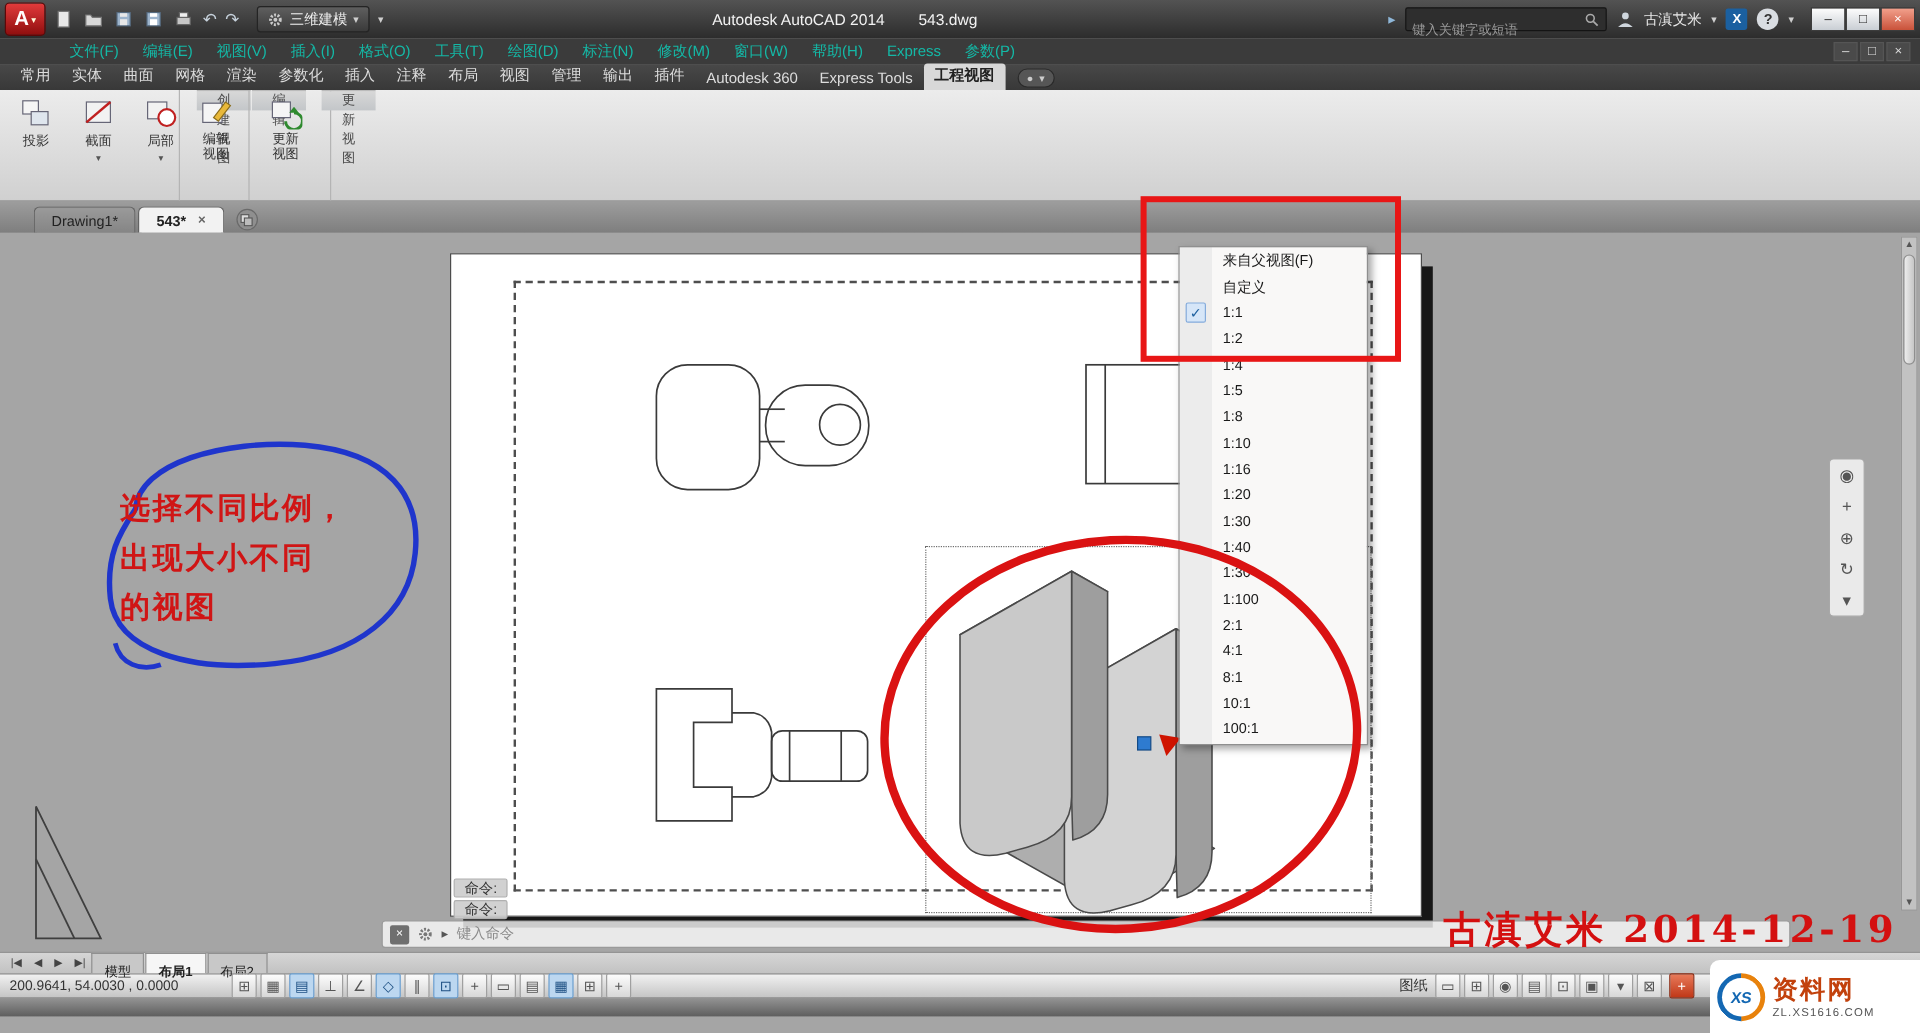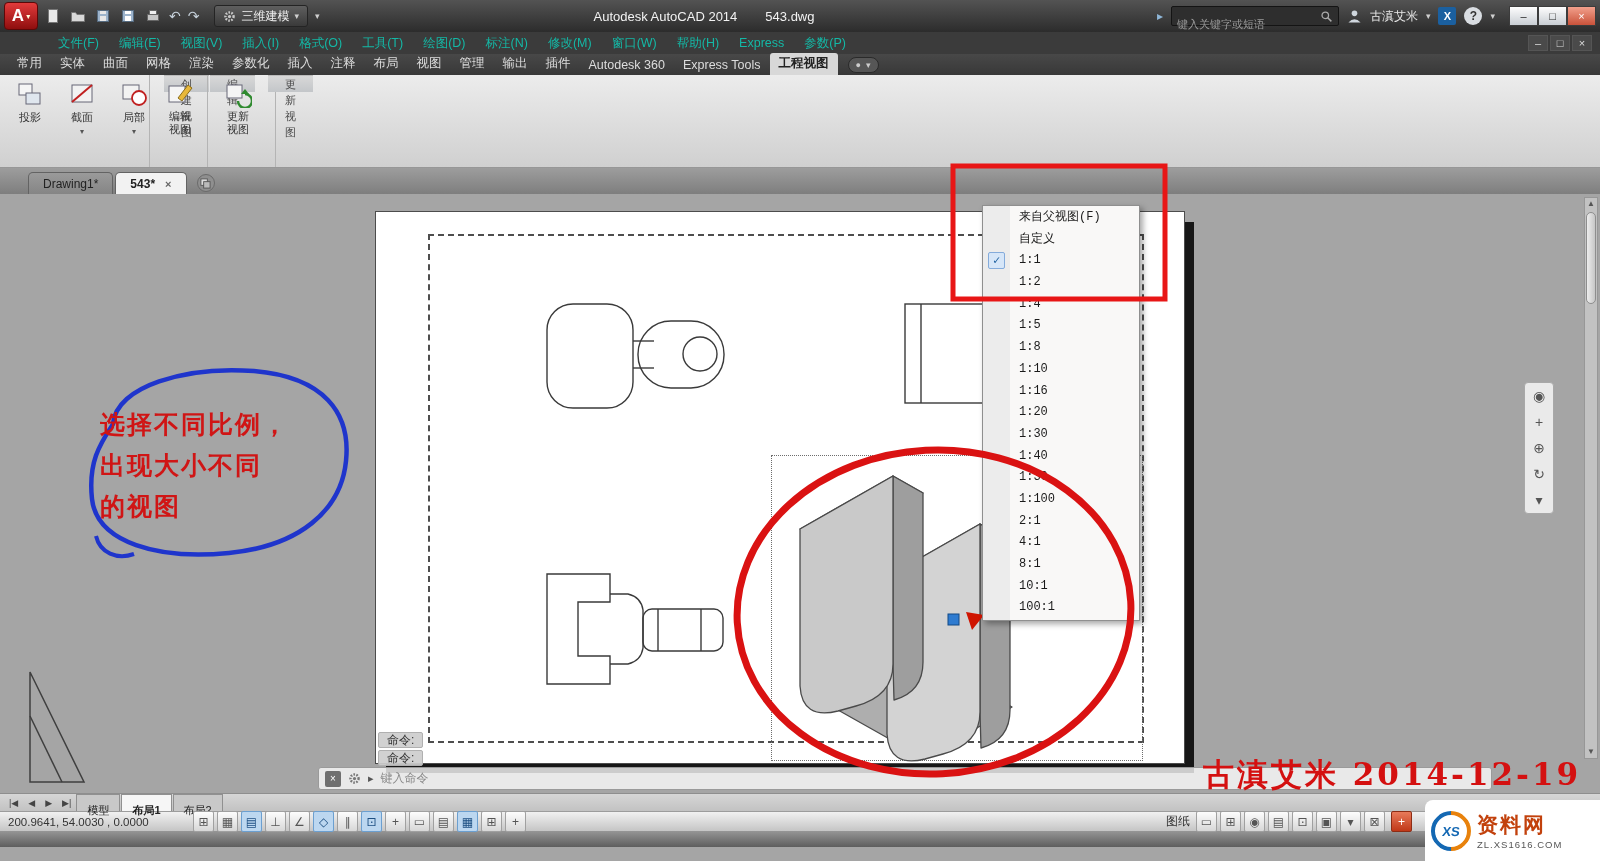--- a/index.html
+++ b/index.html
@@ -75,21 +75,21 @@
   .cmd-ph { color:#8a8a8a; font-size:12px; }
 
   .vscroll { position:absolute; right:2px; top:3px; width:14px; height:562px; background:#c2c2c2; border:1px solid #979797; display:flex; flex-direction:column; align-items:center; }
   .varr { font-size:8px; color:#555; line-height:12px; }
   .vthumb { width:10px; height:92px; background:linear-gradient(90deg,#ededed,#c6c6c6); border:1px solid #8e8e8e; border-radius:5px; margin-top:2px; }
   .navfloat { position:absolute; right:46px; top:188px; width:30px; background:rgba(246,246,246,0.85); border:1px solid #a8a8a8; border-radius:4px; display:flex; flex-direction:column; align-items:center; padding:6px 0; gap:12px; }
   .navfloat span { color:#555; font-size:14px; line-height:14px; }
 
   
   .ctx-menu { position:absolute; left:982px; top:205px; width:158px; z-index:25; background:linear-gradient(90deg,#ececec 0 27px,#f9f8f7 27px); border:1px solid #8f8f8f; box-shadow:3px 3px 6px rgba(0,0,0,0.35); padding:1px 0; }
-  .ctx-item { position:relative; height:21.7px; line-height:21.7px; padding-left:36px; font-size:12px; color:#1a1a1a; white-space:nowrap;font-family:Liberation Mono, monospace; }
+  .ctx-item { position:relative; height:21.7px; line-height:21.7px; padding-left:36px; font-size:12px; color:#1a1a1a; white-space:nowrap; }
   .ctx-item .chk { position:absolute; left:5px; top:2px; width:17px; height:17px; border:1px solid transparent; text-align:center; line-height:16px; font-size:12px; color:#1c5f9e; }
   .ctx-item.checked .chk { border-color:#84abdb; background:#d6e6f8; border-radius:2px; }
 
   
   .layouttabs { height:18px; background:linear-gradient(#d6d6d6,#c2c2c2); border-top:1px solid #8e8e8e; display:flex; align-items:center; padding-left:4px; }
   .lnav { font-size:9px; color:#444; padding:0 5px; }
   .ltab { font-size:11px; color:#222; padding:7px 10px; height:17px; line-height:17px; background:#c8c8c8; border:1px solid #909090; border-bottom:none; margin-right:1px; }
   .ltab.active { background:#f6f6f6; font-weight:bold; }
 
   

